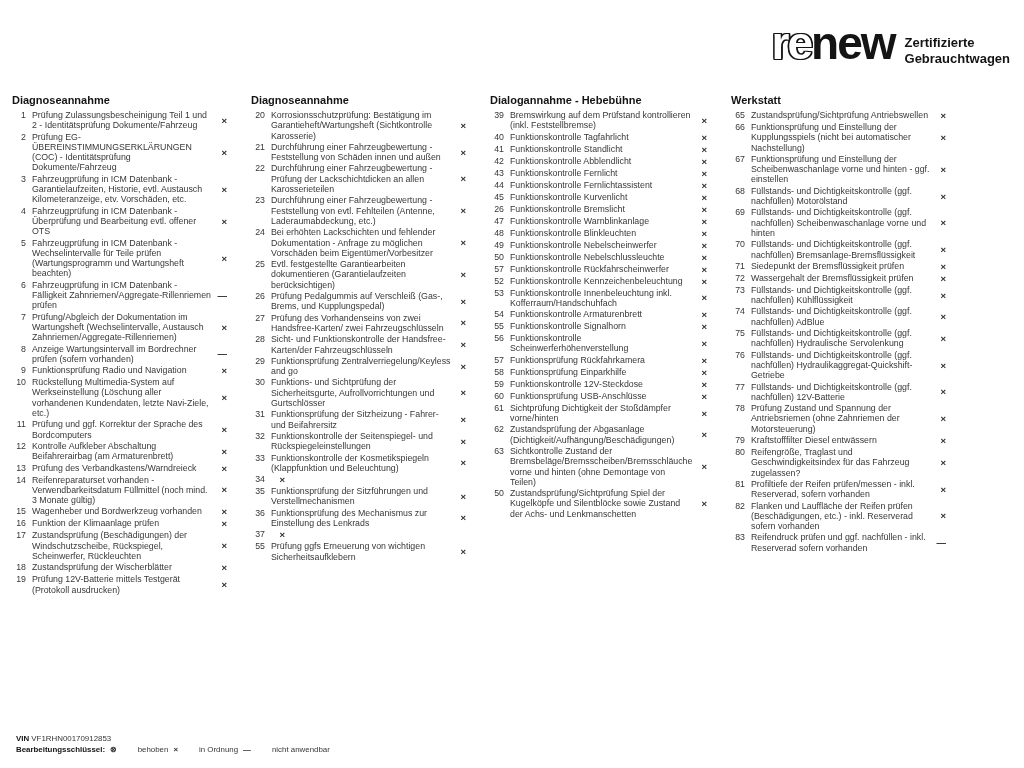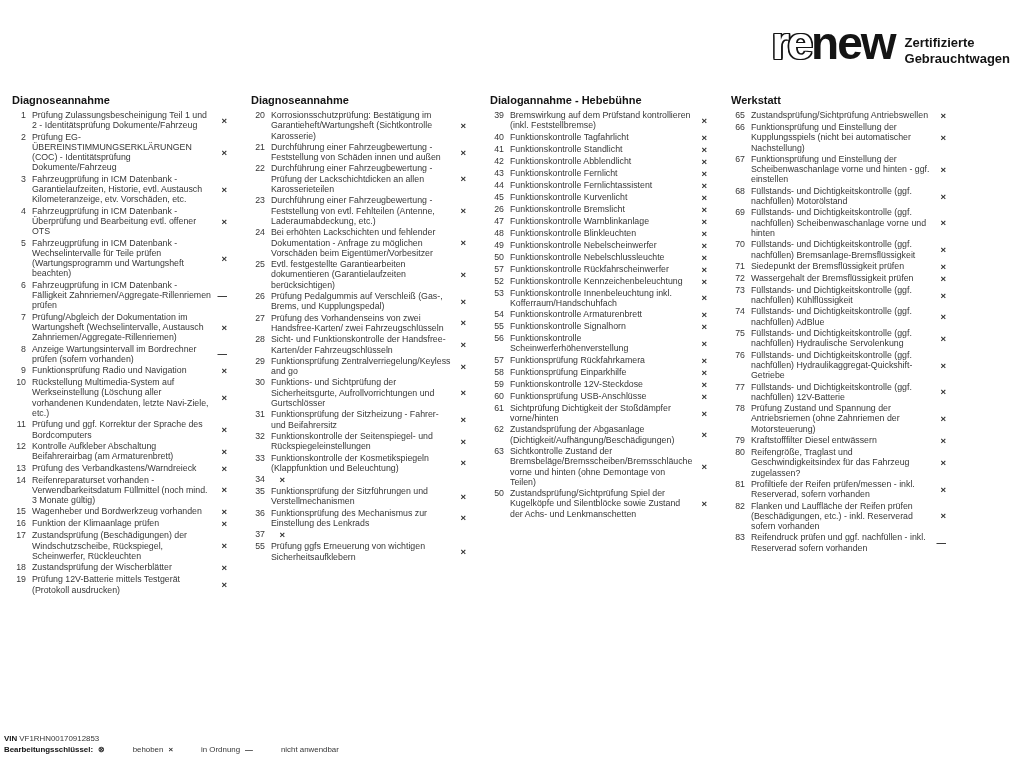--- a/index.html
+++ b/index.html
@@ -87,28 +87,28 @@
     text-align: right;
     font-size: 9.5px;
     font-weight: 700;
     color: #2d2d2d;
     padding-right: 2px;
   }
 
   
   .footer {
     position: absolute;
-    left: 4px; bottom: 13px;
+    left: 16px; bottom: 13px;
     font-size: 7.9px;
     line-height: 10.5px;
     color: #373737;
   }
   .footer b { color: #141414; }
   .legend-sym { font-weight: 700; color: #2d2d2d; margin-left: 5px; }
-  .legend-label { margin-left: 8px; padding-left: 20px; }
+  .legend-label { margin-left: 1px; padding-left: 20px; }
 </style>
 </head>
 <body>
 
 <div class="logo-block">
   <div class="logo-word">
     <span class="logo-re">re</span><span class="logo-new">new</span>
   </div>
   <div class="tagline">
     <div>Zertifizierte</div>

